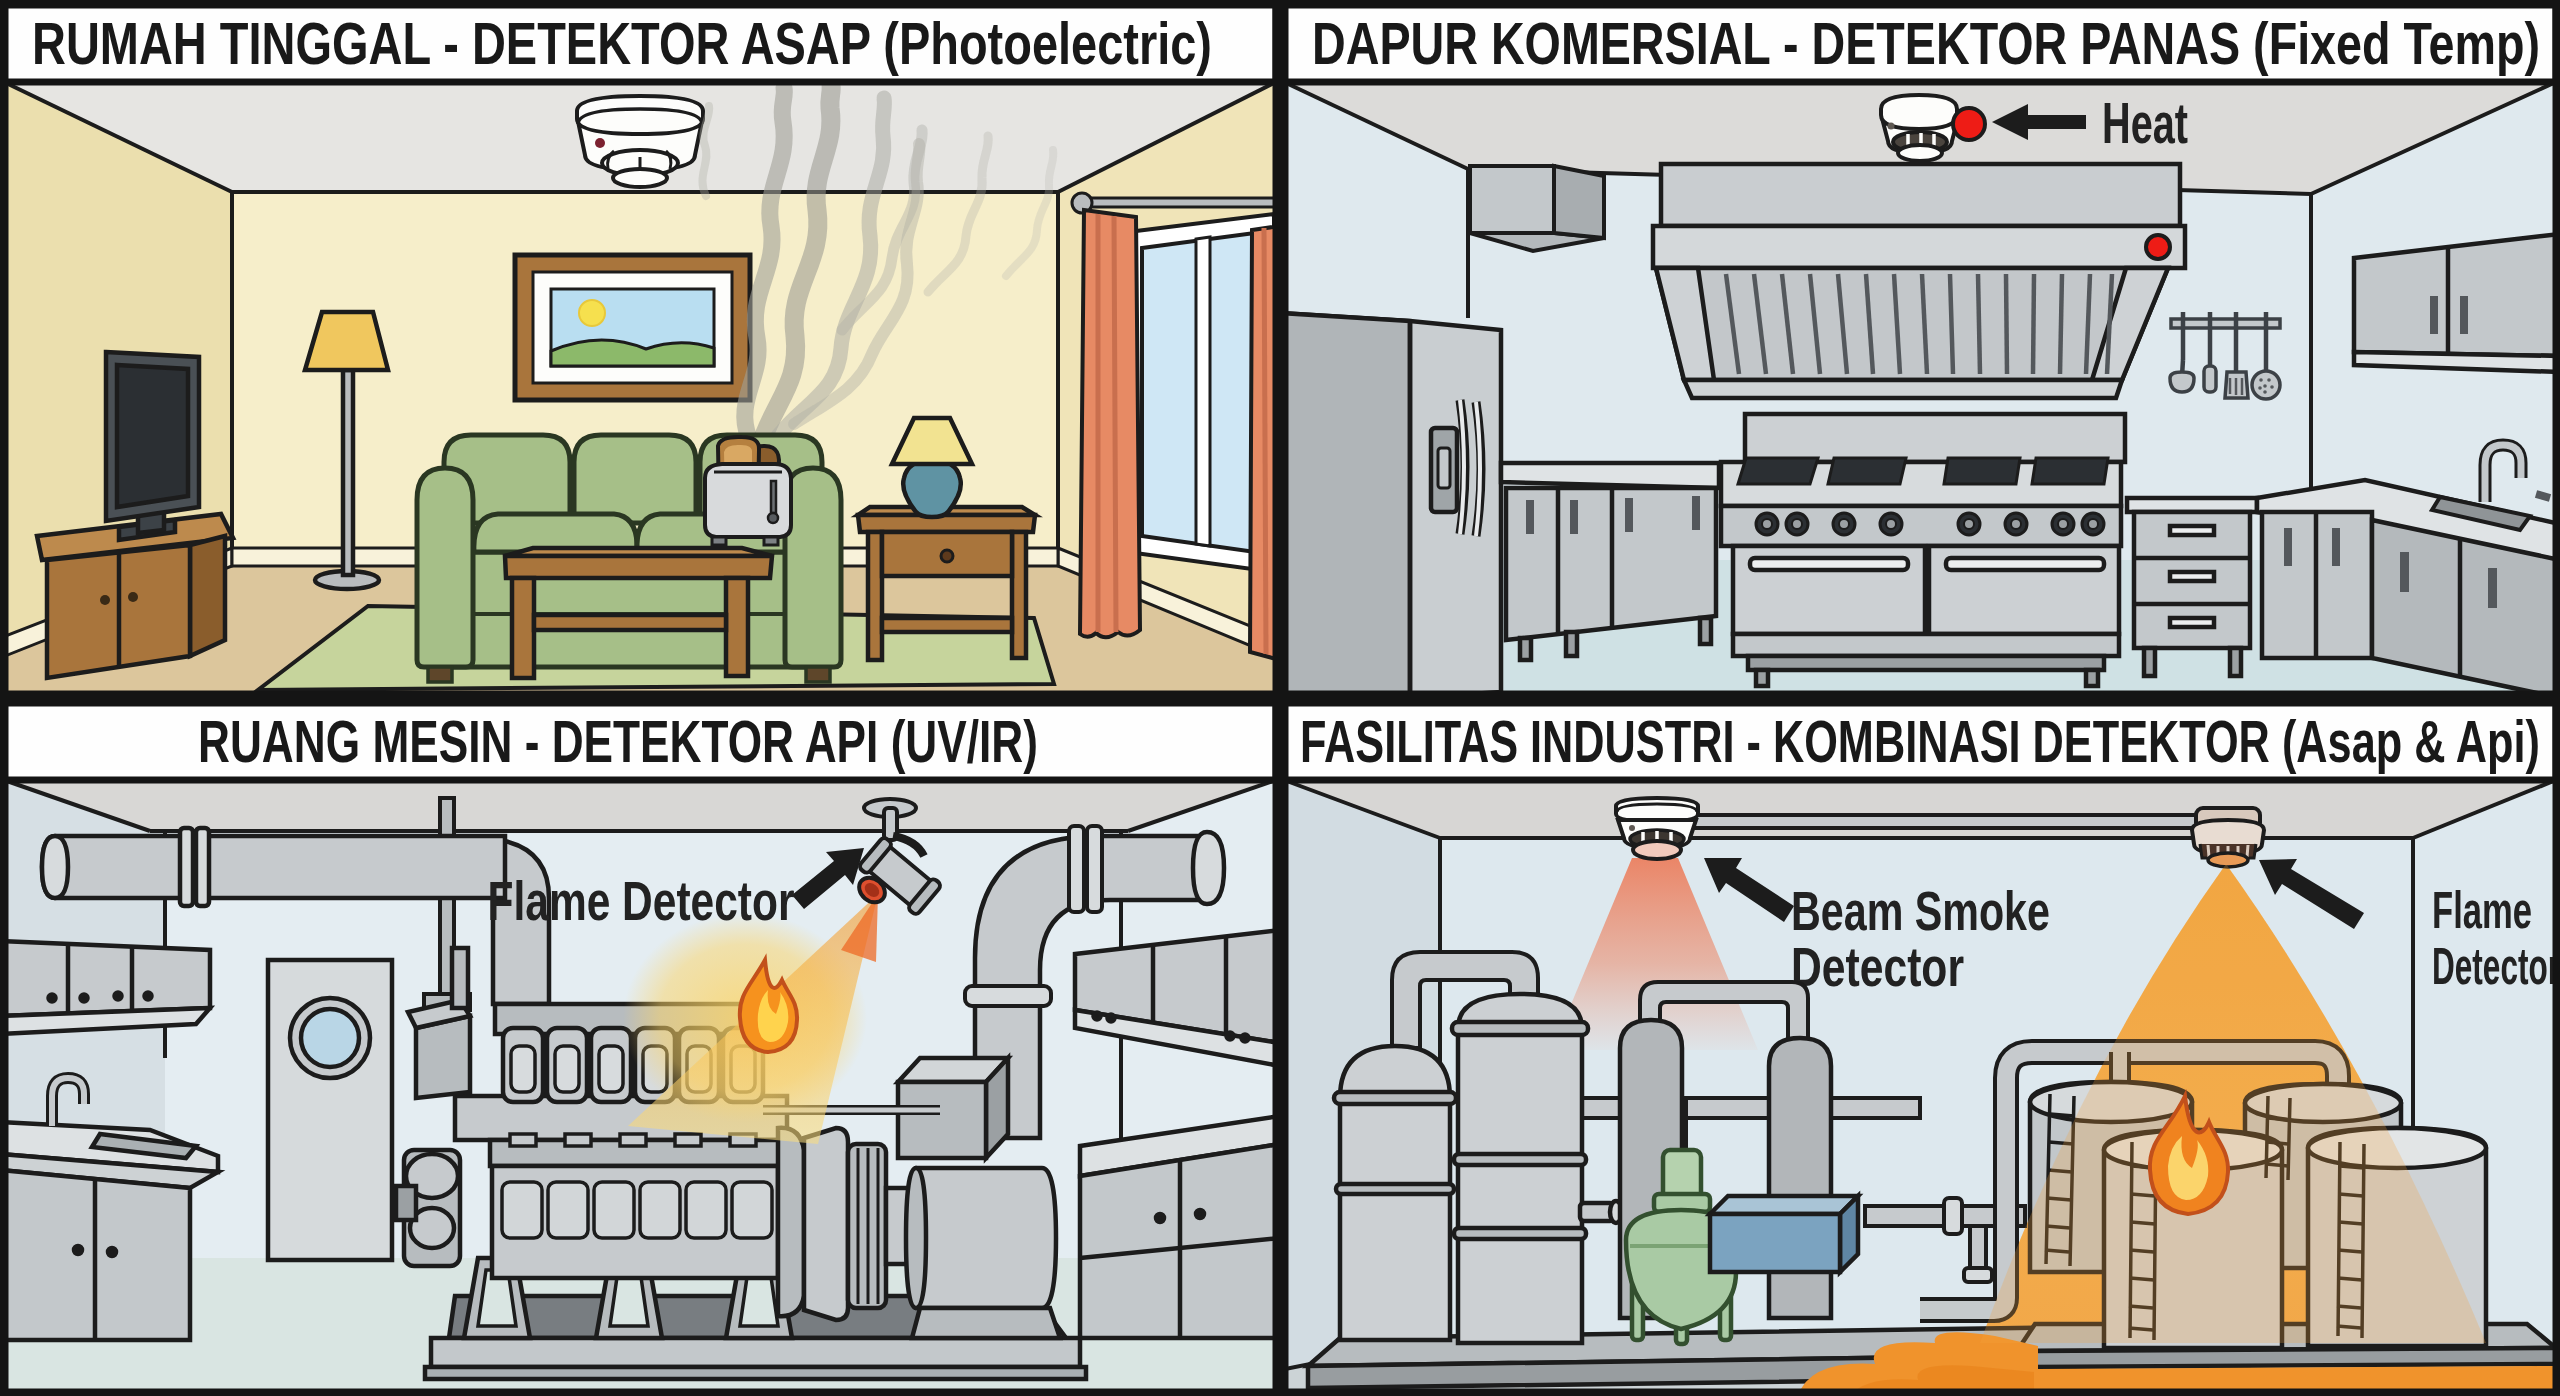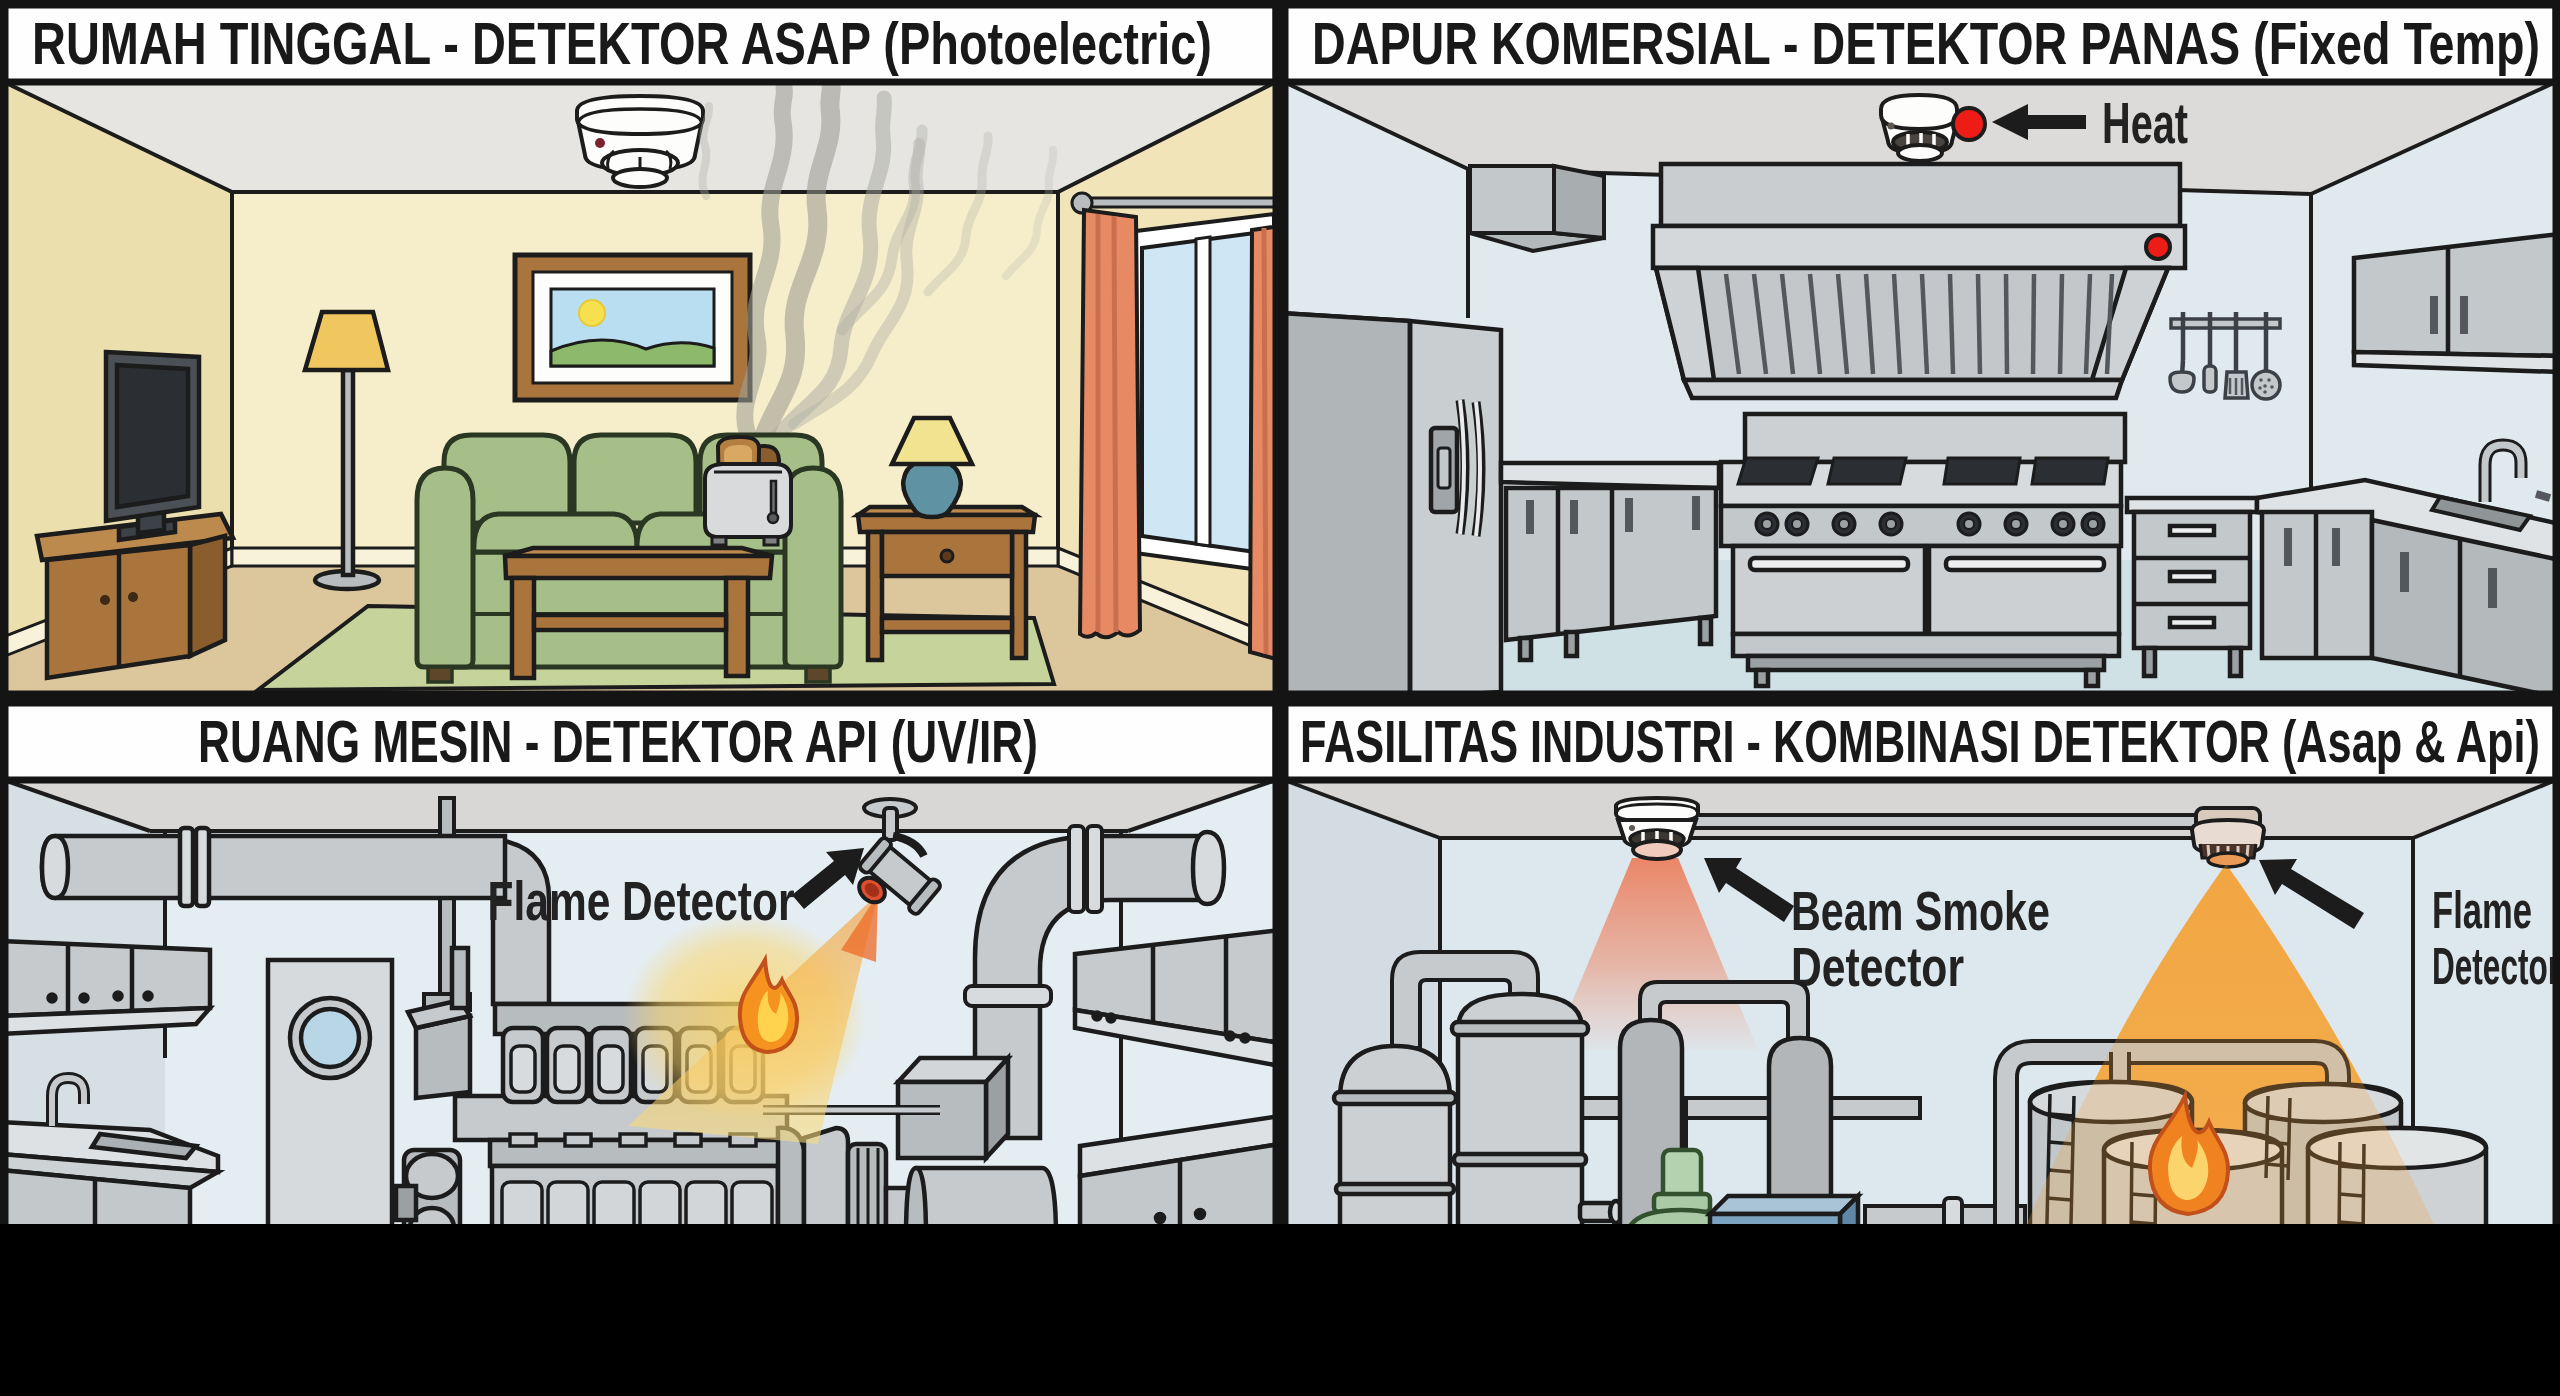--- a/index.html
+++ b/index.html
@@ -1,16 +1,16 @@
 <!DOCTYPE html>
 <html><head>
 <meta charset="utf-8">
 <style>
   html,body{margin:0;padding:0;background:#000;}
-  #wrap{position:relative;width:2560px;height:1224px;background:#101010;overflow:hidden;}
+  #wrap{position:relative;width:2560px;height:1396px;background:#101010;overflow:hidden;}
   .q{position:absolute;}
   svg text{font-family:"Liberation Sans",sans-serif;}
 </style>
 </head>
 <body>
 <div id="wrap">
 
 <svg class="q" style="left:0;top:0" width="1280" height="698" viewBox="0 0 1280 698">
 
   <rect x="0" y="0" width="1280" height="698" fill="#f6eeca"></rect>

